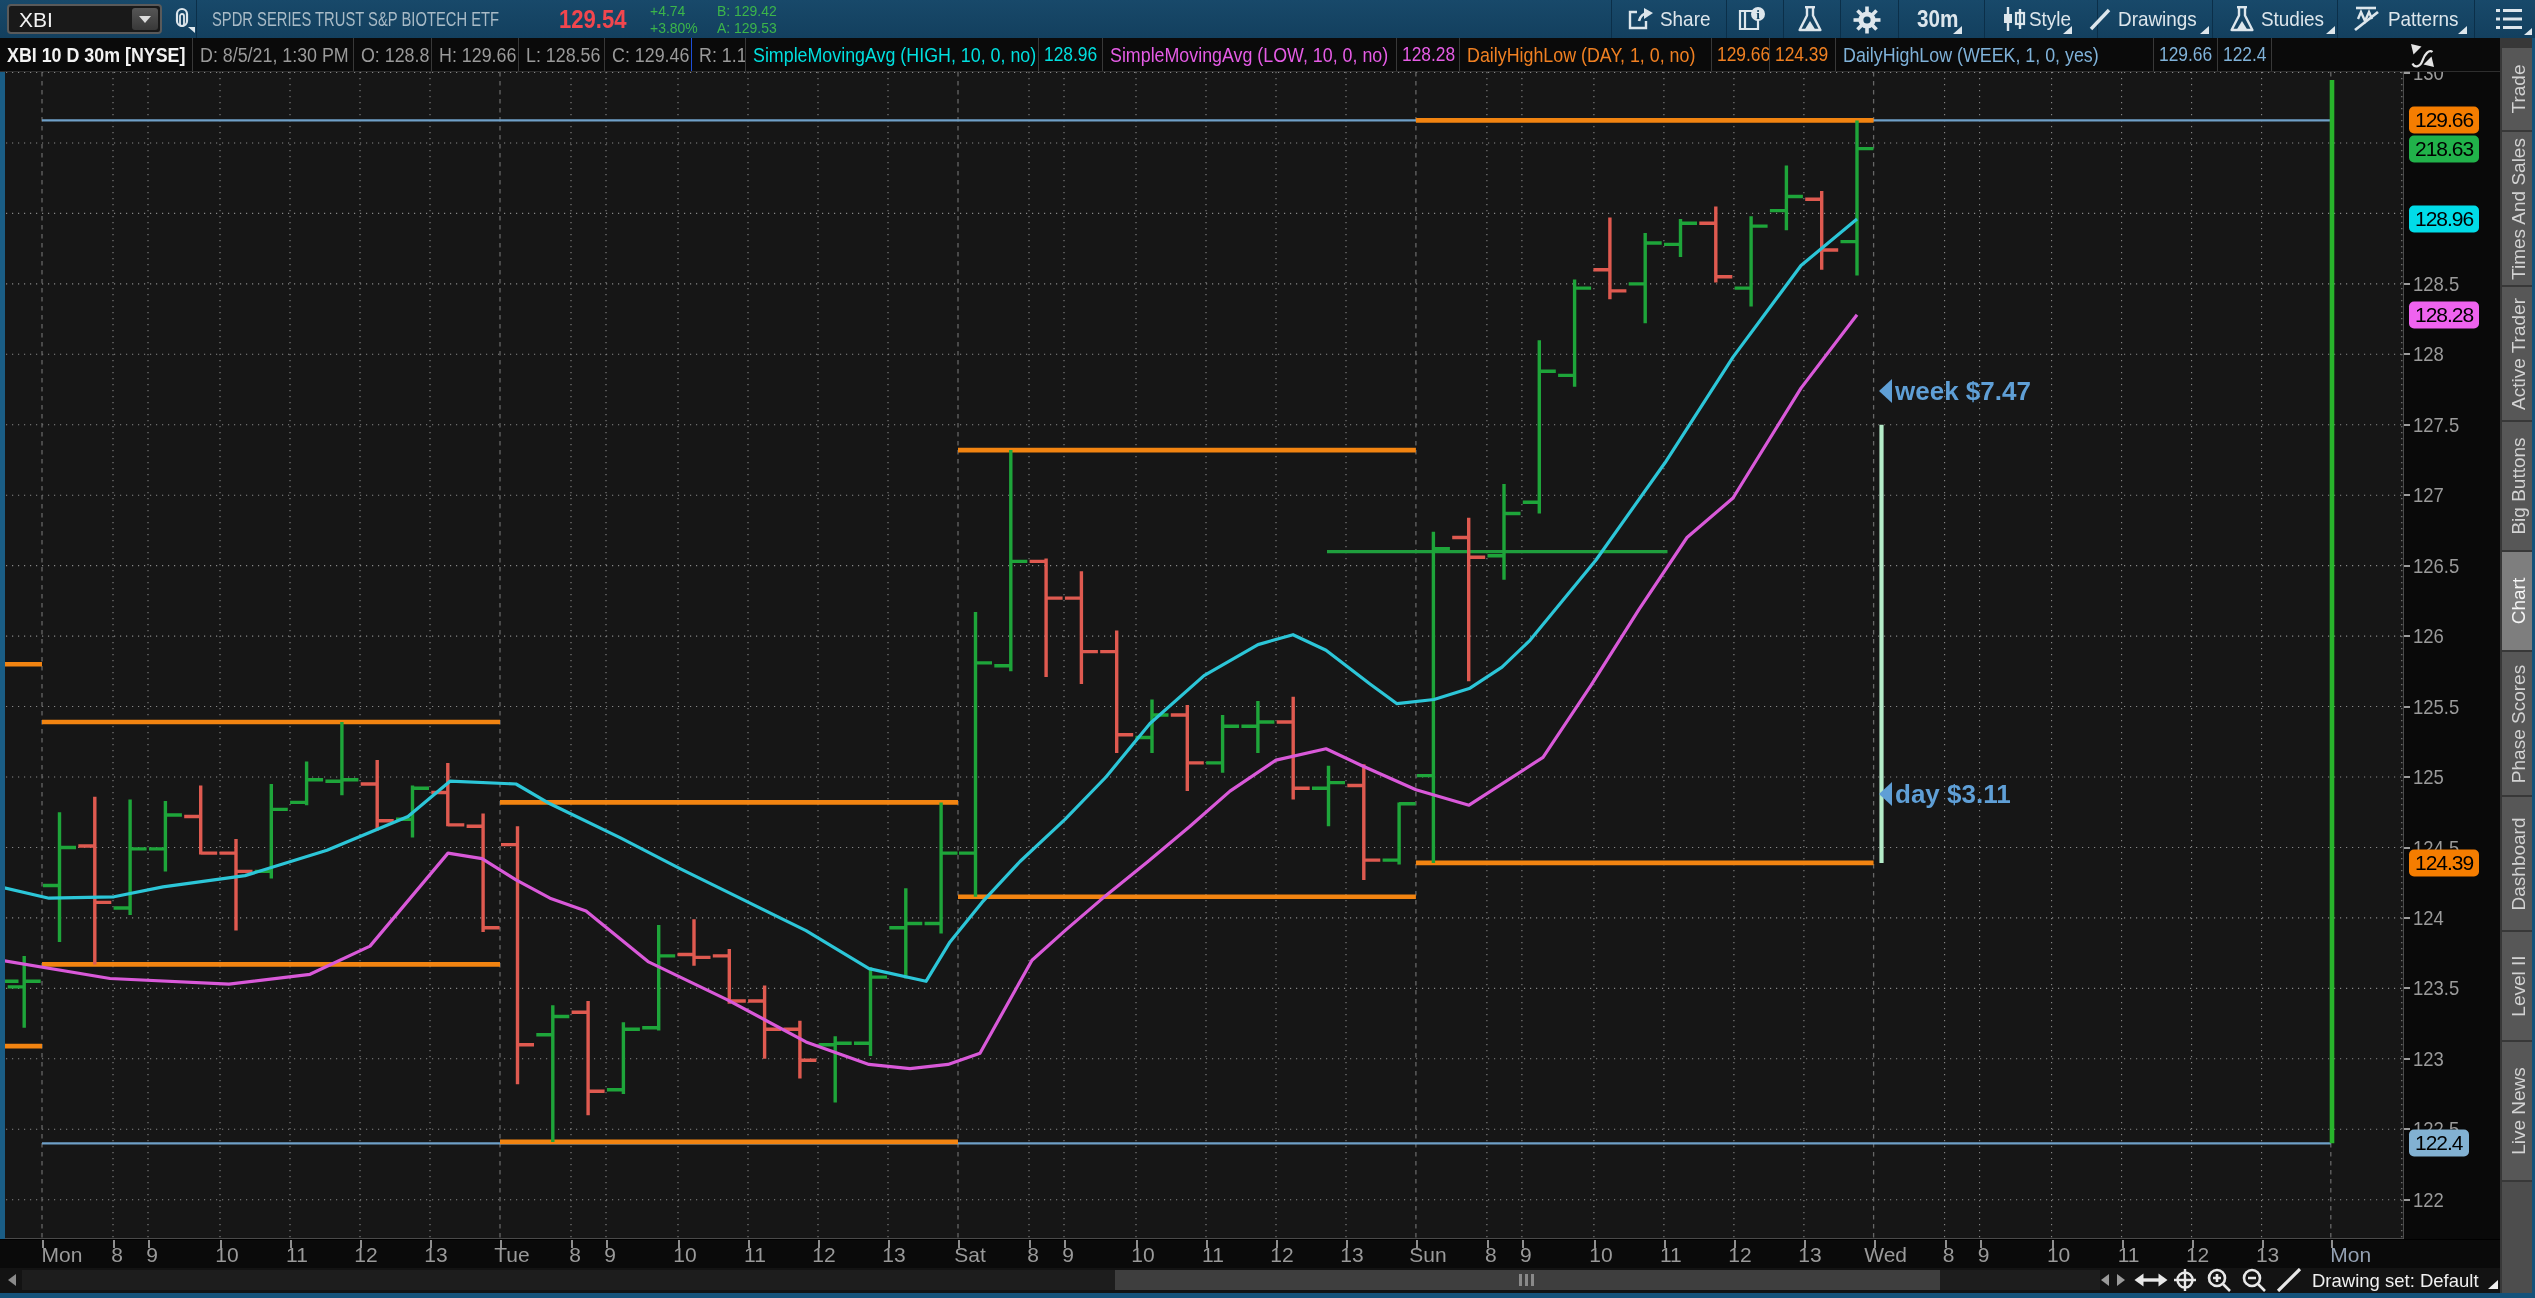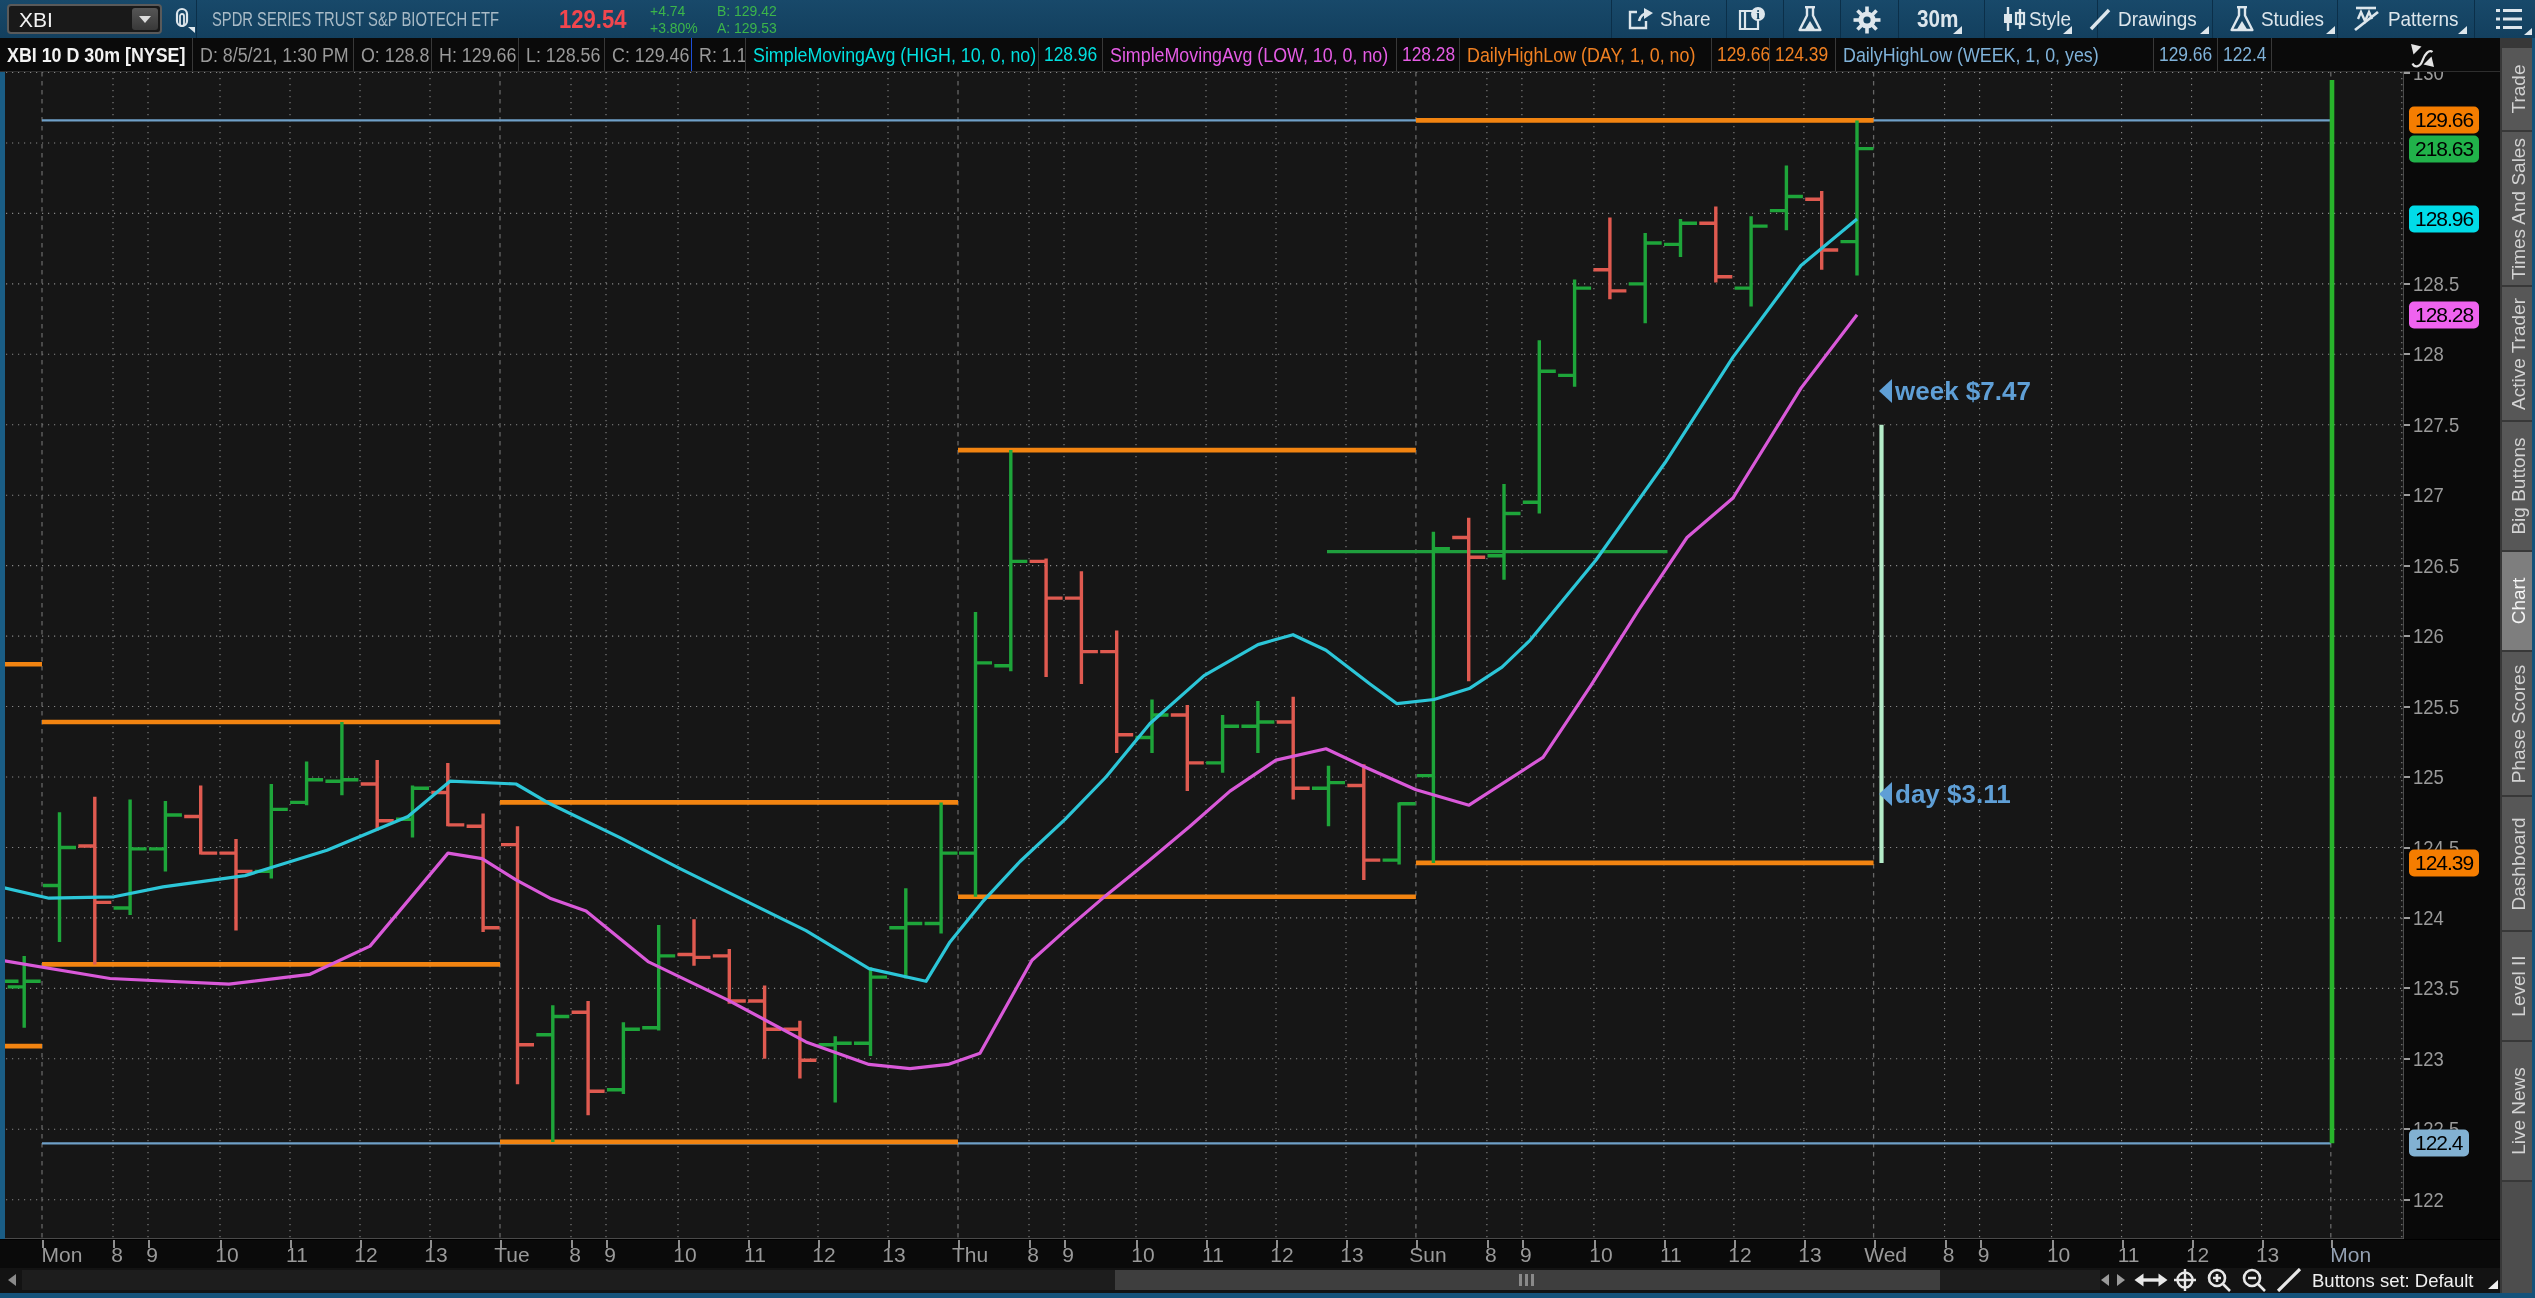--- a/index.html
+++ b/index.html
@@ -311,21 +311,21 @@
     <span style="left:297px">11</span>
     <span style="left:366px">12</span>
     <span style="left:436px">13</span>
     <span style="left:512px;color:#9a9a9a">Tue</span>
     <span style="left:575px">8</span>
     <span style="left:610px">9</span>
     <span style="left:685px">10</span>
     <span style="left:755px">11</span>
     <span style="left:824px">12</span>
     <span style="left:894px">13</span>
-    <span style="left:970px;color:#9a9a9a">Thu</span>
+    <span style="left:970px;color:#9a9a9a">Sat</span>
     <span style="left:1033px">8</span>
     <span style="left:1068px">9</span>
     <span style="left:1143px">10</span>
     <span style="left:1213px">11</span>
     <span style="left:1282px">12</span>
     <span style="left:1352px">13</span>
     <span style="left:1427.9px;color:#9a9a9a">Sun</span>
     <span style="left:1490.9px">8</span>
     <span style="left:1525.9px">9</span>
     <span style="left:1600.9px">10</span>
@@ -361,16 +361,16 @@
       <circle cx="12" cy="10" r="8" fill="none" stroke="#e8e8e8" stroke-width="2.6"></circle>
       <path d="M18 16l7 7M8 10h8M12 6v8" stroke="#e8e8e8" stroke-width="2.6"></path>
     </svg>
     <svg class="abs" style="left:2240px;top:0px" width="30" height="24" viewBox="0 0 30 24">
       <circle cx="12" cy="10" r="8" fill="none" stroke="#e8e8e8" stroke-width="2.6"></circle>
       <path d="M18 16l7 7M8 10h8" stroke="#e8e8e8" stroke-width="2.6"></path>
     </svg>
     <svg class="abs" style="left:2276px;top:0px" width="28" height="24" viewBox="0 0 28 24">
       <path d="M2 23L24 1" stroke="#e8e8e8" stroke-width="3.2"></path>
     </svg>
-    <div class="abs" style="left:2312px;top:2px;color:#f0f0f0;font-size:18.5px">Buttons set: Default</div>
+    <div class="abs" style="left:2312px;top:2px;color:#f0f0f0;font-size:18.5px">Drawing set: Default</div>
     <div class="abs" style="left:2488px;top:12px;width:0;height:0;border-left:10px solid transparent;border-bottom:9px solid #f0f0f0"></div>
   </div>
 <div id="bblue" class="abs"></div>
 <div class="abs" style="left:2532px;top:38px;width:3px;height:1260px;background:#14527a"></div>
 </body></html>

